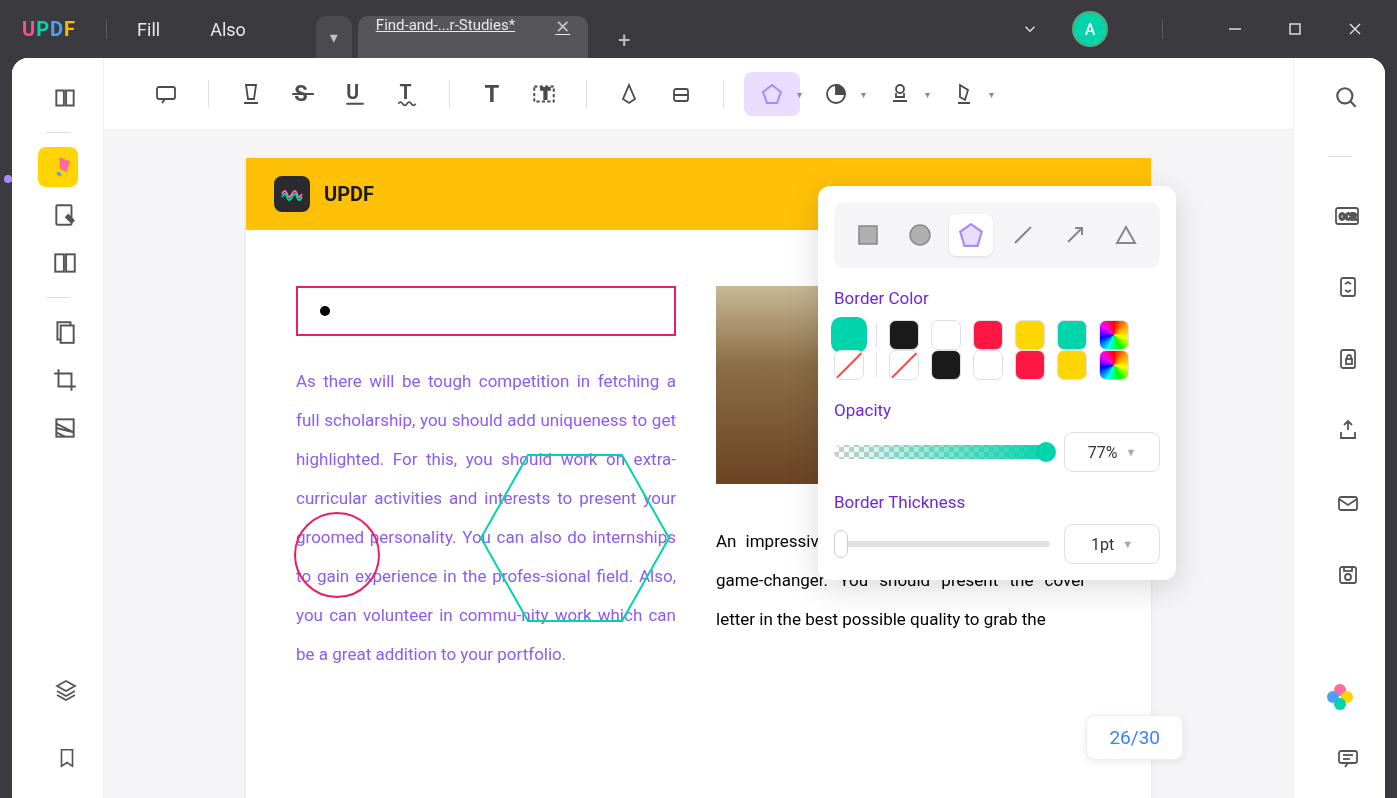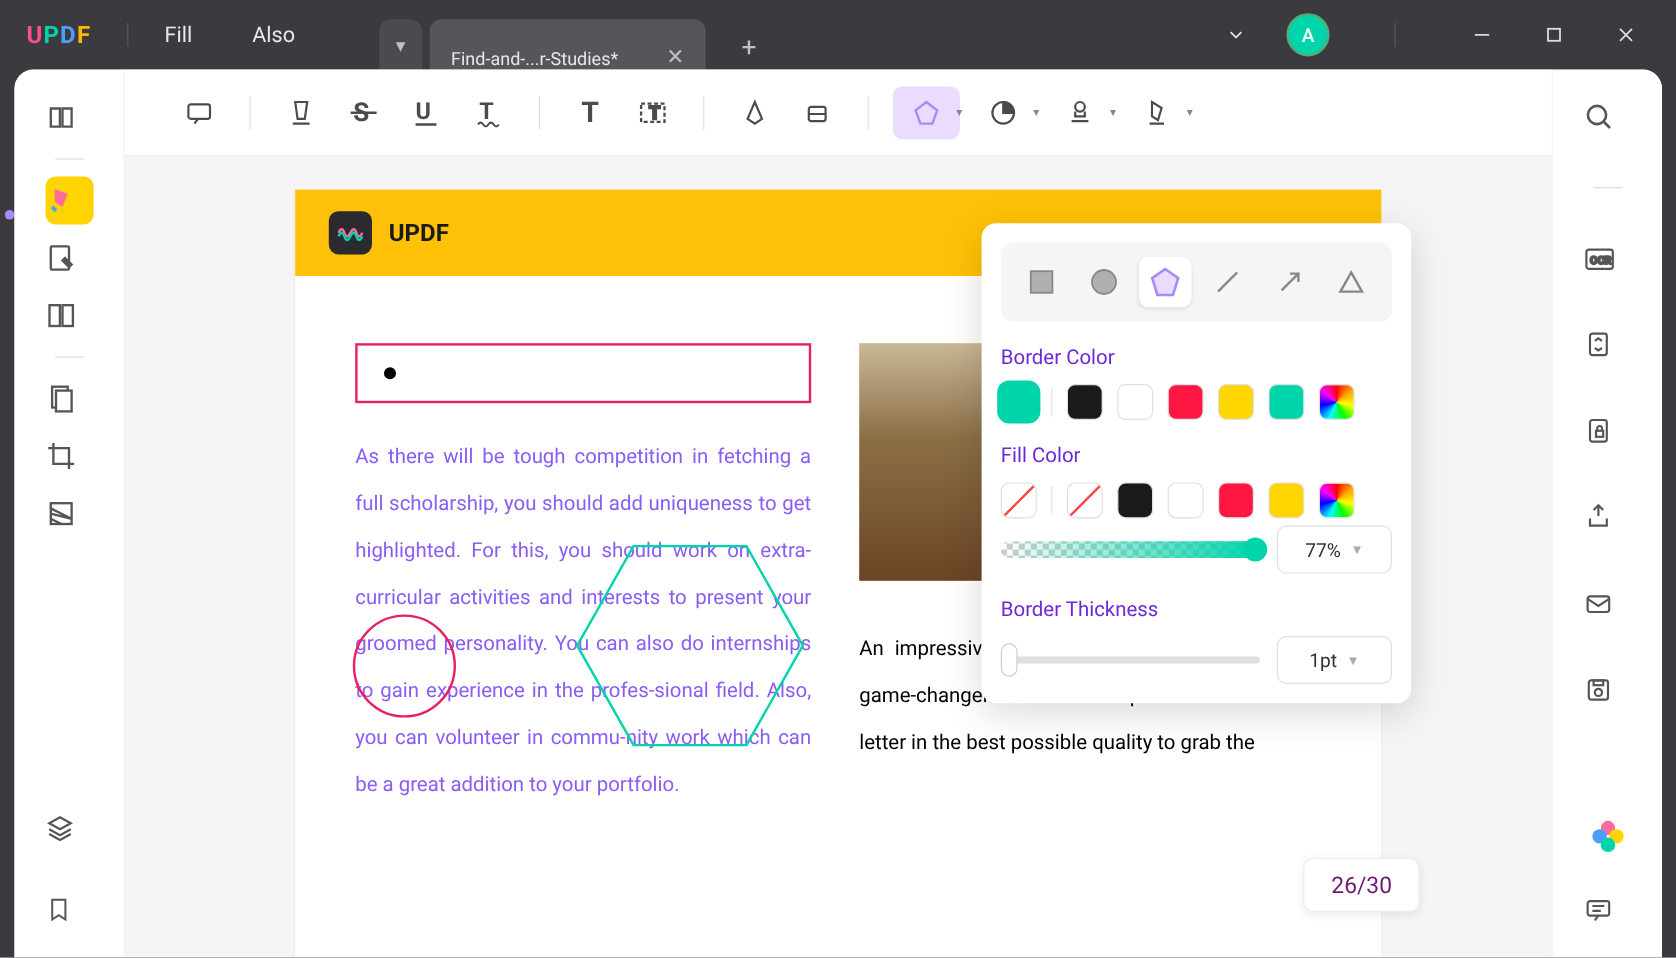--- a/index.html
+++ b/index.html
@@ -4,30 +4,30 @@
 <style>
 * { margin:0; padding:0; box-sizing:border-box; font-family:-apple-system,BlinkMacSystemFont,"Segoe UI",Roboto,sans-serif; }
 body { width:1397px; height:798px; background:#3a3a3f; overflow:hidden; position:relative; }
 .titlebar { height:58px; background:#3a3a3f; display:flex; align-items:center; }
 .logo { margin-left:22px; font-size:20px; font-weight:700; letter-spacing:1px; }
 .logo span:nth-child(1){color:#ff4d8d}.logo span:nth-child(2){color:#00d4aa}.logo span:nth-child(3){color:#4d9fff}.logo span:nth-child(4){color:#ffb800}
 .vdiv { width:1px; height:20px; background:#5a5a5f; margin:0 30px; }
 .menu-item { color:#e8e8e8; font-size:18px; margin-right:50px; cursor:pointer; }
 .tabs { display:flex; align-items:flex-end; height:58px; margin-left:20px; }
 .tab-btn { width:36px; height:42px; background:#4a4a4f; border-radius:10px 10px 0 0; display:flex; align-items:center; justify-content:center; color:#c0c0c0; margin-right:6px; cursor:pointer; }
-.tab { height:42px; background:#55555a; border-radius:10px 10px 0 0; display:flex; align-items:flex-end; padding:0 18px; color:#e8e8e8; font-size:15px; gap:40px; }
+.tab { height:42px; background:#55555a; border-radius:10px 10px 0 0; display:flex; align-items:flex-start; padding:0 18px; color:#e8e8e8; font-size:15px; gap:40px;text-decoration:underline; }
 .tab-close { color:#c0c0c0; font-size:18px; cursor:pointer; }
 .tab-add { width:36px; height:36px; display:flex; align-items:center; justify-content:center; color:#c0c0c0; font-size:22px; margin-left:18px; cursor:pointer; }
 .titlebar-right { margin-left:auto; display:flex; align-items:center; gap:24px; padding-right:24px; }
 .win-btn { width:36px; height:36px; display:flex; align-items:center; justify-content:center; color:#ddd; cursor:pointer; }
 .avatar { width:36px; height:36px; border-radius:50%; background:#00d4aa; color:#fff; display:flex; align-items:center; justify-content:center; font-size:16px; font-weight:500; border:2px solid #5a7; }
 .workspace { position:absolute; top:58px; left:12px; right:12px; bottom:0; background:#fff; border-radius:16px 16px 0 0; display:flex; overflow:hidden; }
 .sidebar-l { width:92px; background:#fff; display:flex; flex-direction:column; align-items:center; padding-top:20px; gap:8px; border-right:1px solid #f0f0f0; }
 .sidebar-r { width:92px; background:#fff; display:flex; flex-direction:column; align-items:center; padding-top:20px; gap:32px; border-left:1px solid #f0f0f0; }
-.side-icon { width:40px; height:40px; display:flex; align-items:center; justify-content:flex-start; border-radius:8px; cursor:pointer; color:#555; }
+.side-icon { width:40px; height:40px; display:flex; align-items:center; justify-content:flex-end; border-radius:8px; cursor:pointer; color:#555; }
 .side-icon.active { background:#ffd400; }
 .side-sep { width:24px; height:1px; background:#ddd; margin:6px 0; }
 .side-bottom { margin-top:auto; margin-bottom:20px; display:flex; flex-direction:column; align-items:center; gap:28px; }
 .main { flex:1; display:flex; flex-direction:column; background:#f5f5f7; position:relative; }
 .toolbar { height:72px; background:#fff; display:flex; align-items:center; padding:0 40px; gap:8px; border-bottom:1px solid #f0f0f0; }
 .tool-btn { width:44px; height:44px; display:flex; align-items:center; justify-content:center; border-radius:8px; cursor:pointer; color:#4a4a4f; position:relative; }
 .tool-btn.active { background:#e9dcff; }
 .tool-sep { width:1px; height:28px; background:#e0e0e0; margin:0 12px; }
 .tool-caret { font-size:10px; color:#888; position:absolute; right:-2px; top:50%; transform:translateY(-50%); }
 .tool-wide { width:56px; }
@@ -57,21 +57,21 @@
 .swatch.sel { box-shadow:0 0 0 3px #00d4aa; border:none; }
 .swatch-sep { width:1px; height:24px; background:#e0e0e0; }
 .slider-row { display:flex; align-items:center; gap:14px; margin-top:6px; }
 .slider-track { flex:1; height:14px; border-radius:7px; position:relative; }
 .slider-opacity-bg { background:repeating-conic-gradient(#ccc 0% 25%,#fff 0% 50%) 0/10px 10px; }
 .slider-fill { position:absolute; left:0; top:0; height:100%; border-radius:7px; background:linear-gradient(90deg,transparent,#00d4aa); }
 .slider-thumb { position:absolute; width:20px; height:20px; background:#00d4aa; border-radius:50%; top:-3px; transform:translateX(-50%); }
 .slider-thick { background:#e0e0e0; height:6px; border-radius:3px; }
 .thick-thumb { position:absolute; width:14px; height:28px; background:#fff; border:1px solid #ccc; border-radius:7px; top:-11px; left:0; }
 .val-box { width:96px; height:40px; border:1px solid #e0e0e0; border-radius:8px; display:flex; align-items:center; justify-content:center; gap:8px; font-size:16px; color:#333; cursor:pointer; }
-.page-ind { position:absolute; bottom:38px; right:110px; background:#fff; border:1px solid #eee; border-radius:8px; padding:10px 22px; font-size:19px; color:#701a75; box-shadow:0 2px 8px rgba(0,0,0,0.08); }
+.page-ind { position:absolute; bottom:38px; right:110px; background:#fff; border:1px solid #eee; border-radius:8px; padding:10px 22px; font-size:19px; color:#3b82f6; box-shadow:0 2px 8px rgba(0,0,0,0.08); }
 .left-dot { position:absolute; left:4px; top:175px; width:8px; height:8px; background:#a78bfa; border-radius:50%; }
 .rainbow { background:conic-gradient(red,orange,yellow,lime,cyan,blue,magenta,red); }
 .nocolor { background:#fff; position:relative; overflow:hidden; }
 .nocolor::after { content:''; position:absolute; width:140%; height:2px; background:#ff4444; top:50%; left:-20%; transform:rotate(-45deg); }
 .flower-icon { width:26px; height:26px; position:relative; }
 .flower-icon span { position:absolute; width:12px; height:12px; border-radius:50%; }
 </style>
 </head>
 <body>
 
@@ -331,32 +331,32 @@
         <div class="swatch sel" style="background:#00d4aa"></div>
         <div class="swatch-sep"></div>
         <div class="swatch" style="background:#1a1a1a"></div>
         <div class="swatch" style="background:#ffffff"></div>
         <div class="swatch" style="background:#ff1744"></div>
         <div class="swatch" style="background:#ffd600"></div>
         <div class="swatch" style="background:#00d4aa"></div>
         <div class="swatch rainbow"></div>
       </div>
 
-      <div class="prop-label">Fill Color</div>
       <div class="swatch-row">
         <div class="swatch nocolor"></div>
         <div class="swatch-sep"></div>
         <div class="swatch nocolor"></div>
         <div class="swatch" style="background:#1a1a1a"></div>
         <div class="swatch" style="background:#ffffff"></div>
         <div class="swatch" style="background:#ff1744"></div>
         <div class="swatch" style="background:#ffd600"></div>
         <div class="swatch rainbow"></div>
       </div>
 
+      <div class="prop-label">Opacity</div>
       <div class="slider-row">
         <div class="slider-track slider-opacity-bg">
           <div class="slider-fill" style="width:100%"></div>
           <div class="slider-thumb" style="left:98%"></div>
         </div>
         <div class="val-box">
             <span>77%</span>
             <span style="color:#aaa;font-size:11px">▼</span>
           </div>
       </div>

